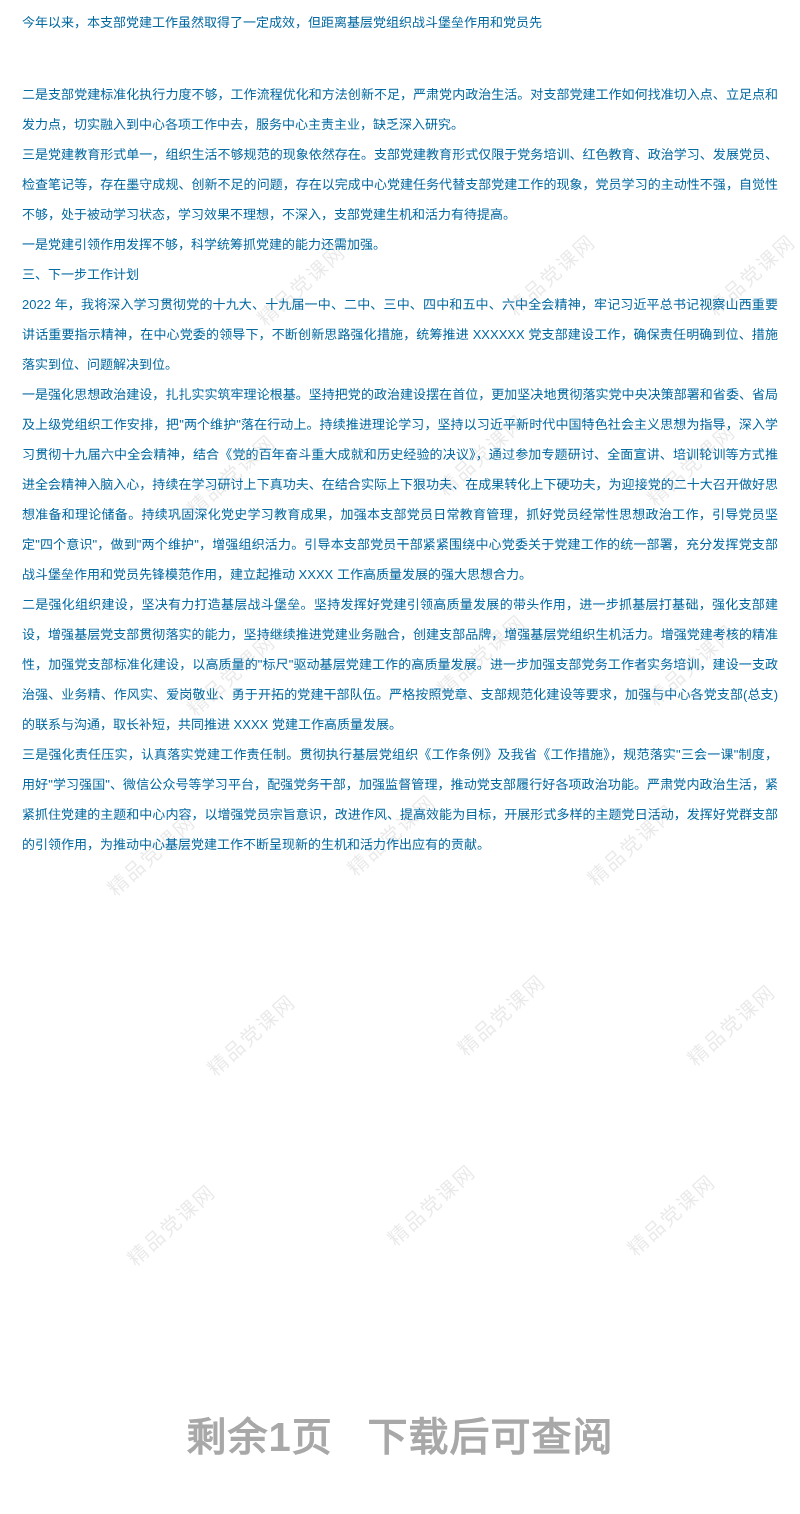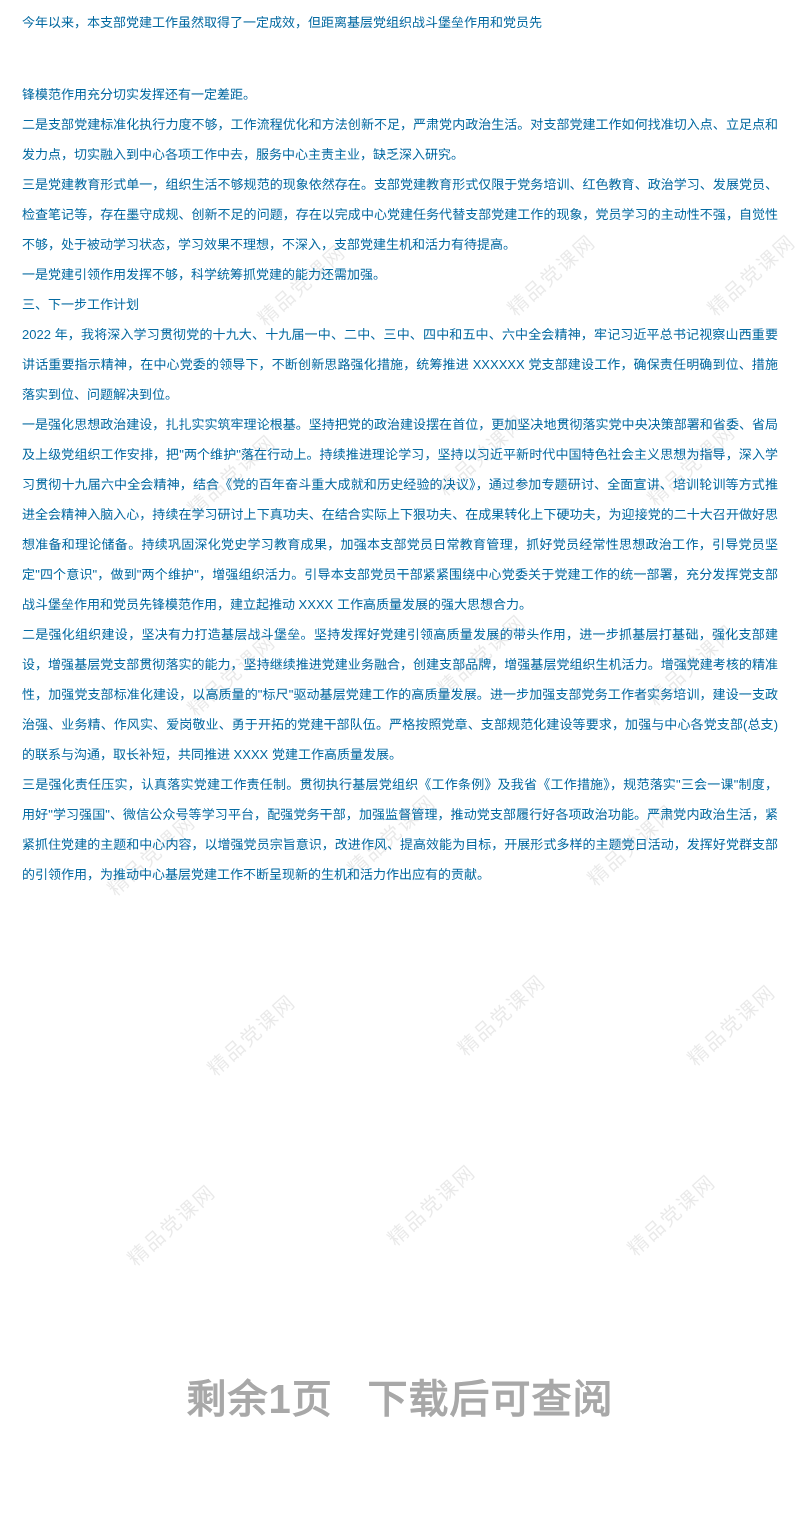--- a/index.html
+++ b/index.html
@@ -78,21 +78,21 @@
   }
 
   #top-gap {
     height: 8px;
   }
 
   
   #footer-notice {
     position: absolute;
     left: 0;
-    top: 1367px;
+    top: 1405px;
     width: 800px;
     text-align: center;
     z-index: 3;
   }
   #footer-notice .notice-text {
     display: inline-block;
     font-size: 40px;
     font-weight: bold;
     color: #a8a8a8;
     letter-spacing: 1px;
@@ -129,21 +129,20 @@
       <span class="watermark-text" style="left: 700px; top: 300px; color: rgba(0, 0, 0, 0.086); transform: rotate(-42deg);">精品党课网</span>
     </div>
 
   <div id="text-layer">
     <div id="top-gap"></div>
 
     <p class="para first-line-block">今年以来，本支部党建工作虽然取得了一定成效，但距离基层党组织战斗堡垒作用和党员先</p>
 
     <div id="page-break-gap"></div>
 
-    <p class="para">锋模范作用充分切实发挥还有一定差距。</p>
     <p class="para">二是支部党建标准化执行力度不够，工作流程优化和方法创新不足，严肃党内政治生活。对支部党建工作如何找准切入点、立足点和发力点，切实融入到中心各项工作中去，服务中心主责主业，缺乏深入研究。</p>
     <p class="para">三是党建教育形式单一，组织生活不够规范的现象依然存在。支部党建教育形式仅限于党务培训、红色教育、政治学习、发展党员、检查笔记等，存在墨守成规、创新不足的问题，存在以完成中心党建任务代替支部党建工作的现象，党员学习的主动性不强，自觉性不够，处于被动学习状态，学习效果不理想，不深入，支部党建生机和活力有待提高。</p>
     <p class="para">一是党建引领作用发挥不够，科学统筹抓党建的能力还需加强。</p>
     <p class="para">三、下一步工作计划</p>
     <p class="para">2022 年，我将深入学习贯彻党的十九大、十九届一中、二中、三中、四中和五中、六中全会精神，牢记习近平总书记视察山西重要讲话重要指示精神，在中心党委的领导下，不断创新思路强化措施，统筹推进 XXXXXX 党支部建设工作，确保责任明确到位、措施落实到位、问题解决到位。</p>
     <p class="para">一是强化思想政治建设，扎扎实实筑牢理论根基。坚持把党的政治建设摆在首位，更加坚决地贯彻落实党中央决策部署和省委、省局及上级党组织工作安排，把"两个维护"落在行动上。持续推进理论学习，坚持以习近平新时代中国特色社会主义思想为指导，深入学习贯彻十九届六中全会精神，结合《党的百年奋斗重大成就和历史经验的决议》，通过参加专题研讨、全面宣讲、培训轮训等方式推进全会精神入脑入心，持续在学习研讨上下真功夫、在结合实际上下狠功夫、在成果转化上下硬功夫，为迎接党的二十大召开做好思想准备和理论储备。持续巩固深化党史学习教育成果，加强本支部党员日常教育管理，抓好党员经常性思想政治工作，引导党员坚定"四个意识"，做到"两个维护"，增强组织活力。引导本支部党员干部紧紧围绕中心党委关于党建工作的统一部署，充分发挥党支部战斗堡垒作用和党员先锋模范作用，建立起推动 XXXX 工作高质量发展的强大思想合力。</p>
     <p class="para">二是强化组织建设，坚决有力打造基层战斗堡垒。坚持发挥好党建引领高质量发展的带头作用，进一步抓基层打基础，强化支部建设，增强基层党支部贯彻落实的能力，坚持继续推进党建业务融合，创建支部品牌，增强基层党组织生机活力。增强党建考核的精准性，加强党支部标准化建设，以高质量的"标尺"驱动基层党建工作的高质量发展。进一步加强支部党务工作者实务培训，建设一支政治强、业务精、作风实、爱岗敬业、勇于开拓的党建干部队伍。严格按照党章、支部规范化建设等要求，加强与中心各党支部(总支)的联系与沟通，取长补短，共同推进 XXXX 党建工作高质量发展。</p>
     <p class="para">三是强化责任压实，认真落实党建工作责任制。贯彻执行基层党组织《工作条例》及我省《工作措施》，规范落实"三会一课"制度，用好"学习强国"、微信公众号等学习平台，配强党务干部，加强监督管理，推动党支部履行好各项政治功能。严肃党内政治生活，紧紧抓住党建的主题和中心内容，以增强党员宗旨意识，改进作风、提高效能为目标，开展形式多样的主题党日活动，发挥好党群支部的引领作用，为推动中心基层党建工作不断呈现新的生机和活力作出应有的贡献。</p>
   </div>
 

